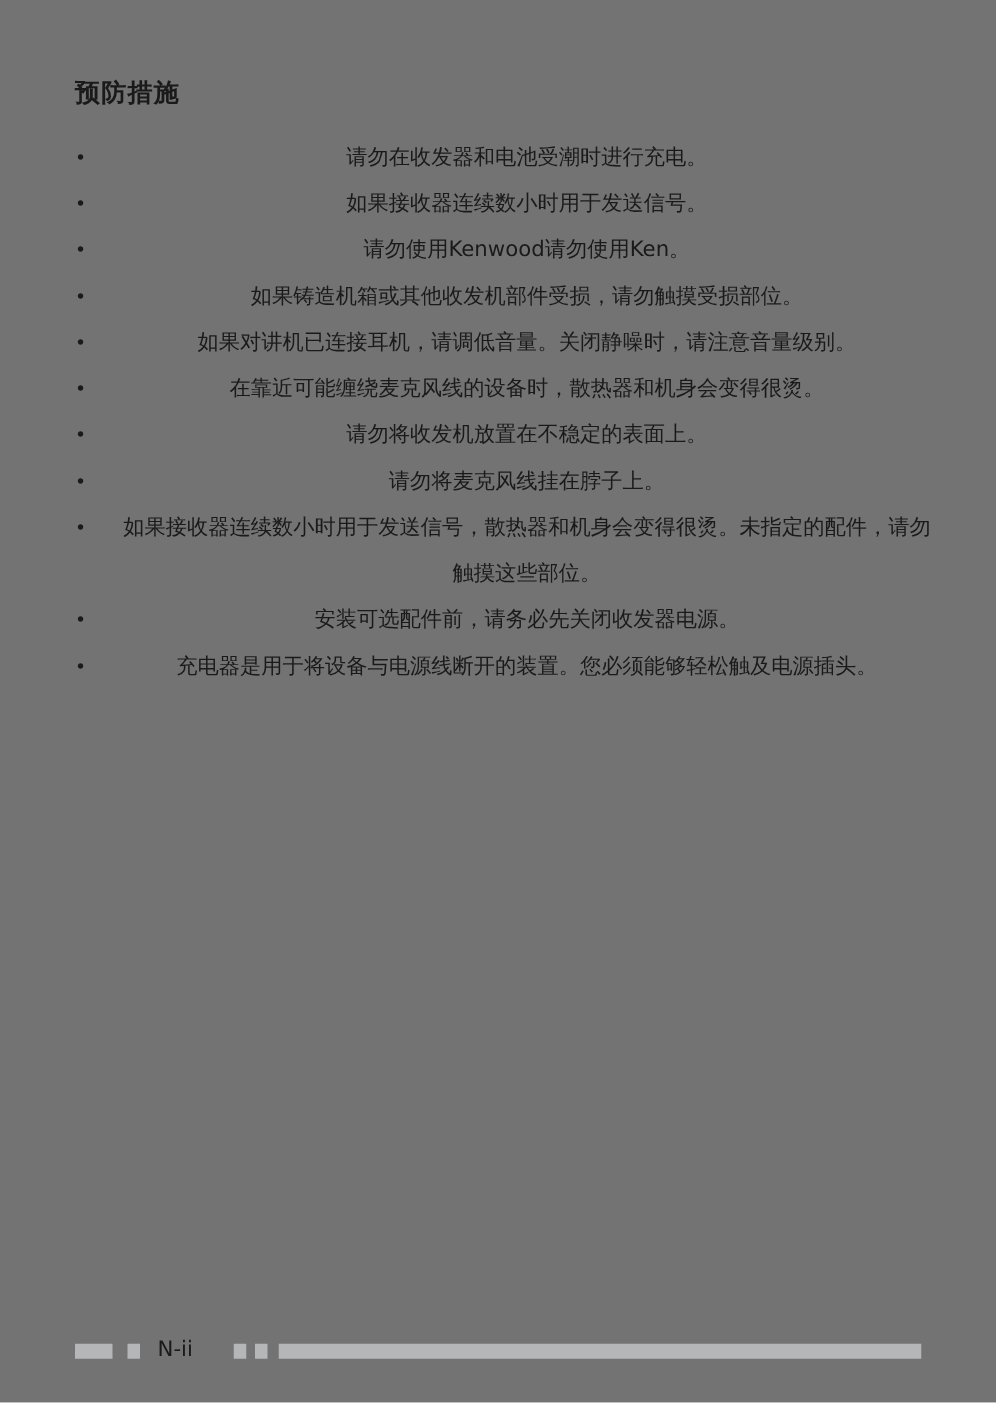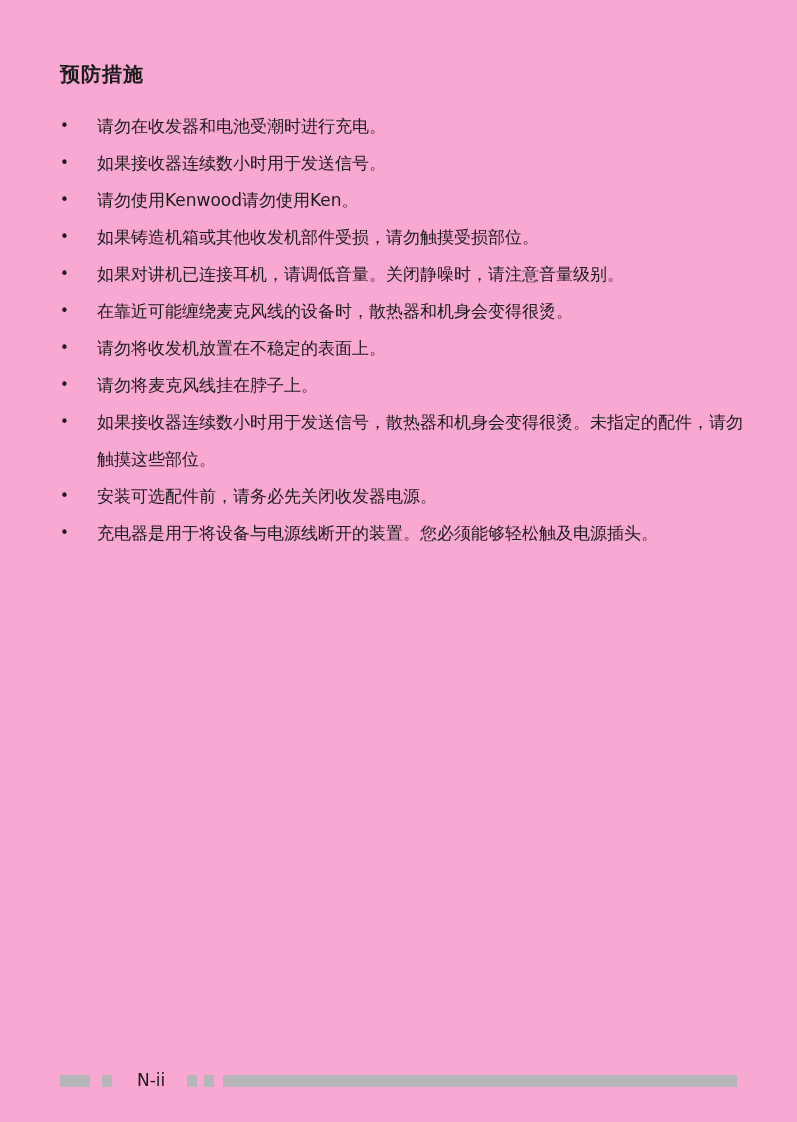--- a/index.html
+++ b/index.html
@@ -1,19 +1,19 @@
 <!DOCTYPE html>
 <html><head>
 <meta charset="utf-8">
 <style>
   html, body { margin:0; padding:0; background:#ffffff; }
   .page {
     position:relative;
     width:797px; height:1122px;
-    background:#f9a8d4;
+    background:#737373;
     font-family:"DejaVu Sans", sans-serif;
     color:#1a1a1a;
     overflow:hidden;
   }
   .doc-title {
     position:absolute;
     left:60px; top:60px;
     margin:0;
     font-size:20px;
     font-weight:bold;
@@ -32,36 +32,36 @@
     display:flex;
     align-items:flex-start;
     font-size:17px;
     line-height:37px;
   }
   .bullet {
     flex:none;
     width:37px;
     font-size:15px;
   }
-  .item-text { flex:1; }
+  .item-text { flex:1;text-align:center; }
   .brand-bold { font-weight:normal; }
   .footer-block {
     position:absolute;
     top:1075px;
     height:12px;
     background:#b4b6b8;
   }
   .fb-1 { left:60px;  width:30px; }
   .fb-2 { left:102px; width:10px; }
   .fb-3 { left:187px; width:10px; }
   .fb-4 { left:204px; width:10px; }
   .fb-bar { left:223px; width:514px; }
   .page-number {
     position:absolute;
-    left:137px; top:1070px;
+    left:126px; top:1070px;
     font-size:17px;
     line-height:20px;
     color:#1a1a1a;
   }
 </style>
 </head>
 <body>
 
 <div class="page">
 

